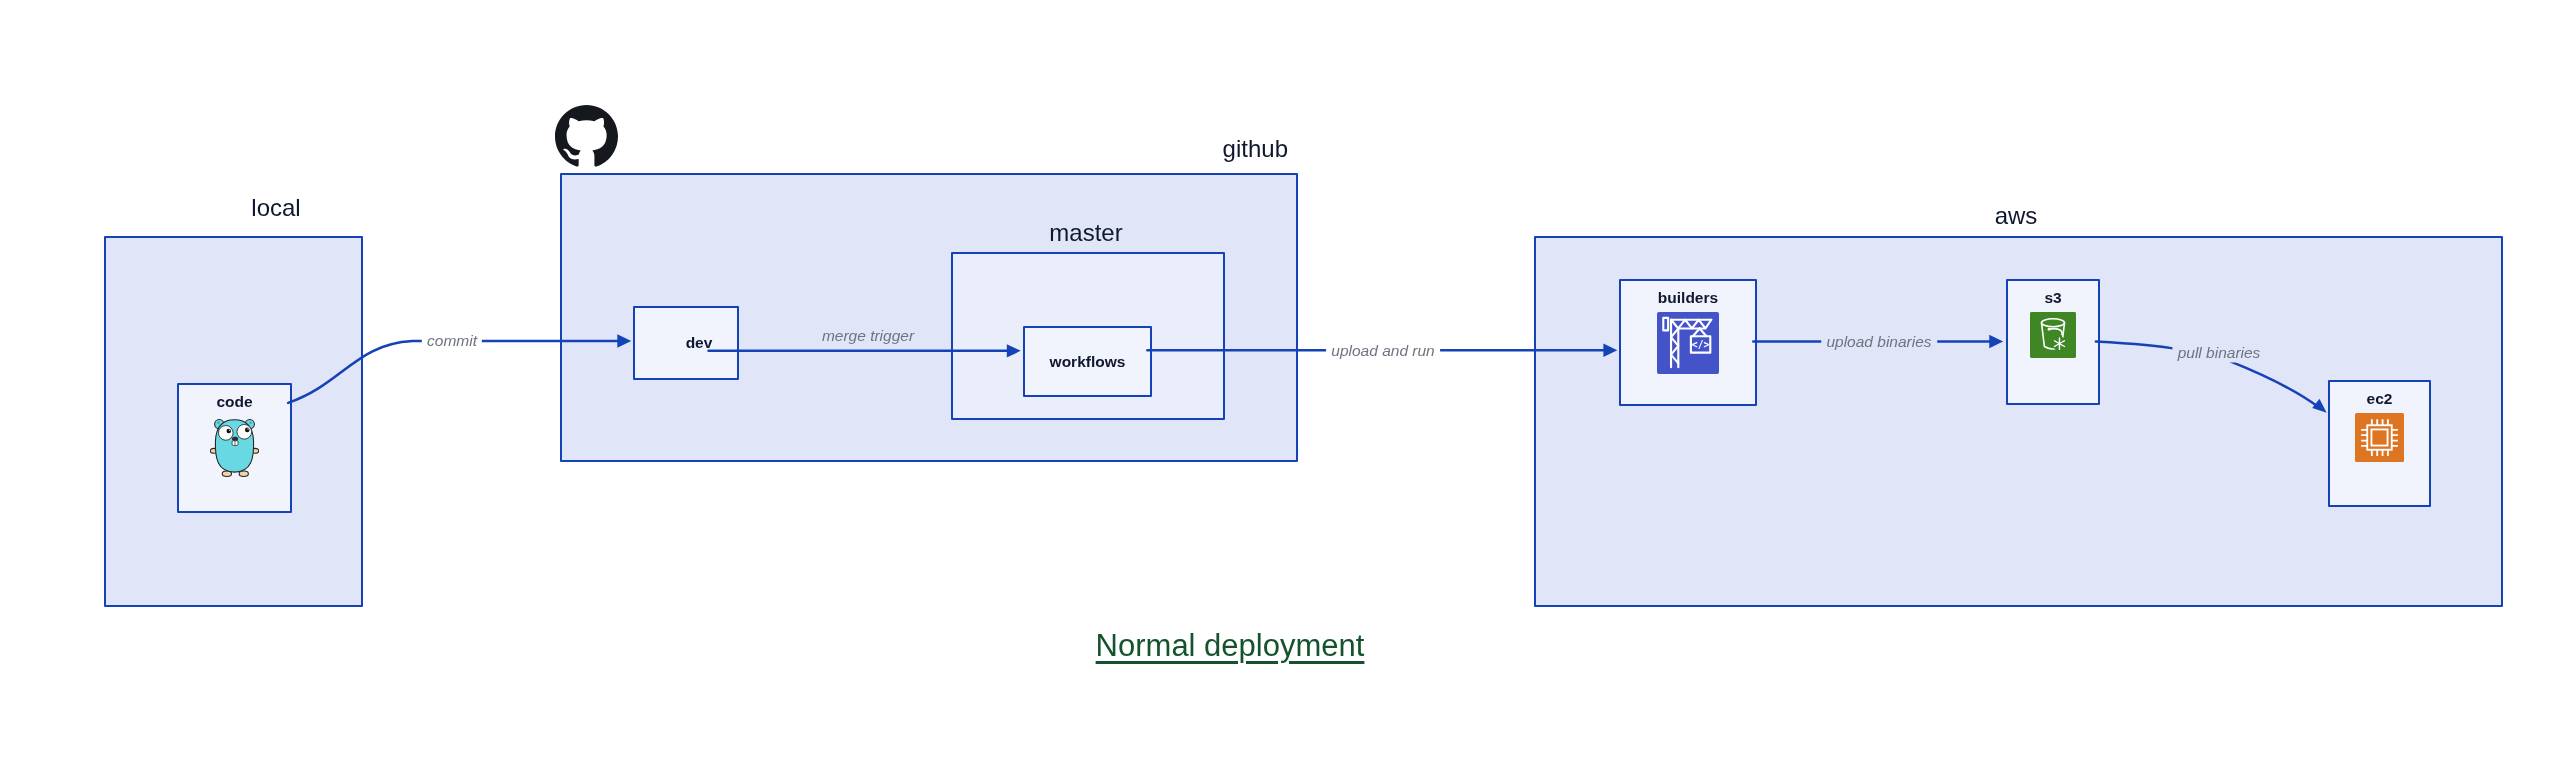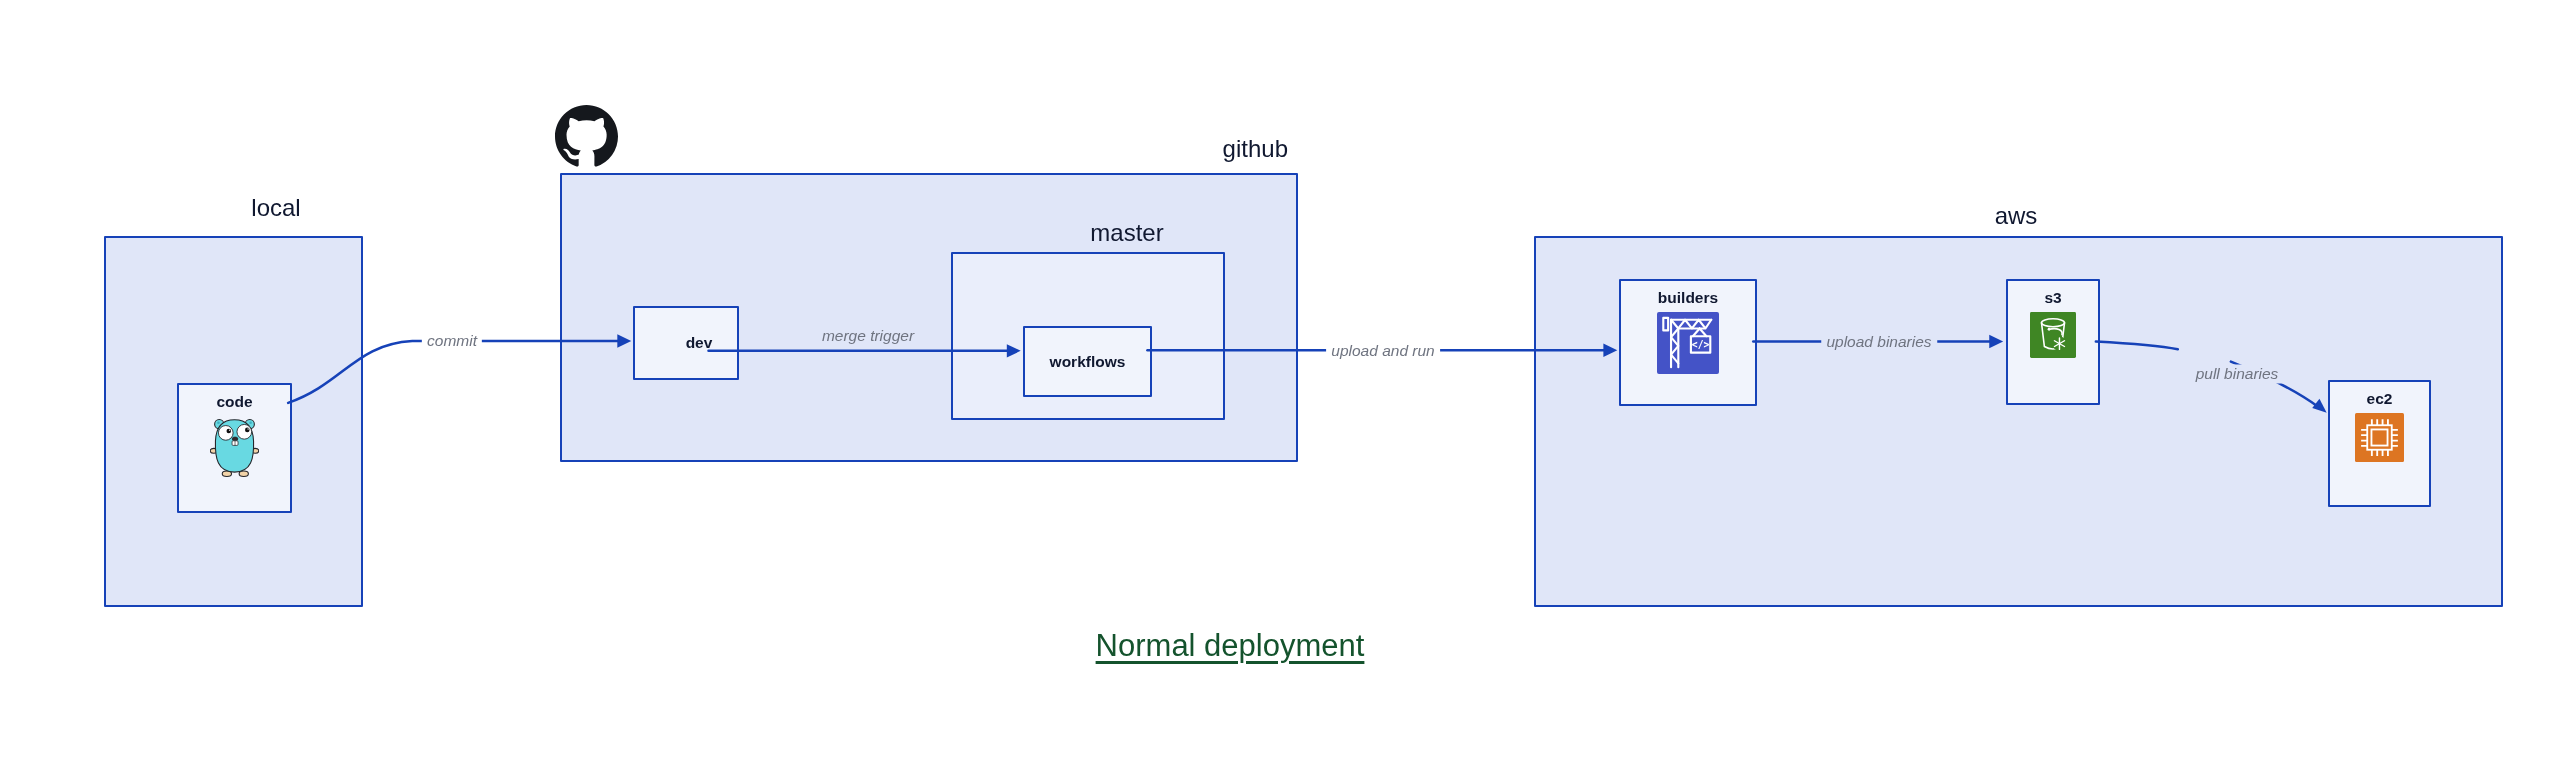--- a/index.html
+++ b/index.html
@@ -43,21 +43,21 @@
 
 <div id="canvas">
 
   <div class="group" style="left:104px;top:236px;width:255px;height:367px;"></div>
   <div class="group" style="left:560px;top:173px;width:734px;height:285px;"></div>
   <div class="group master" style="left:951px;top:252px;width:270px;height:164px;"></div>
   <div class="group" style="left:1534px;top:236px;width:965px;height:367px;"></div>
 
   <div class="group-label" style="left:231px;top:194px;margin-left:45px;">local</div>
   <div class="group-label right" style="left:1211px;top:135px;width:77px;">github</div>
-  <div class="group-label" style="left:1086px;top:219px;margin-left:41px;">master</div>
+  <div class="group-label" style="left:1086px;top:219px;">master</div>
   <div class="group-label" style="left:2016px;top:202px;">aws</div>
 
   <div id="octocat" style="left:555px;top:105px;">
     <svg width="63" height="63" viewBox="0 0 16 16">
       <path fill="#15181d" d="M8 0C3.58 0 0 3.58 0 8c0 3.54 2.29 6.53 5.47 7.59.4.07.55-.17.55-.38 0-.19-.01-.82-.01-1.49-2.01.37-2.53-.49-2.69-.94-.09-.23-.48-.94-.82-1.13-.28-.15-.68-.52-.01-.53.63-.01 1.08.58 1.23.82.72 1.21 1.87.87 2.33.66.07-.52.28-.87.51-1.07-1.78-.2-3.64-.89-3.64-3.95 0-.87.31-1.59.82-2.15-.08-.2-.36-1.02.08-2.12 0 0 .67-.21 2.2.82.64-.18 1.32-.27 2-.27s1.36.09 2 .27c1.53-1.04 2.2-.82 2.2-.82.44 1.1.16 1.92.08 2.12.51.56.82 1.27.82 2.15 0 3.07-1.87 3.75-3.65 3.95.29.25.54.73.54 1.48 0 1.07-.01 1.93-.01 2.2 0 .21.15.46.55.38A8.01 8.01 0 0 0 16 8c0-4.42-3.58-8-8-8z"></path>
     </svg>
   </div>
 
   <div class="node top-label" style="left:177px;top:383px;width:111px;height:126px;">
     <div class="node-label">code</div>
@@ -161,18 +161,18 @@
       <polygon points="3139,680 3112,667 3112,693"></polygon>
       <polygon points="3888,663 3861,650 3861,676"></polygon>
       <polygon points="4516,801 4488,792 4502,774"></polygon>
     </g>
   </svg>
 
   <div class="edge-label on-white" style="left:452px;top:341px;">commit</div>
   <div class="edge-label on-group" style="left:868px;top:336px;">merge trigger</div>
   <div class="edge-label on-white" style="left:1383px;top:351px;">upload and run</div>
   <div class="edge-label on-group" style="left:1879px;top:342px;">upload binaries</div>
-  <div class="edge-label on-group" style="left:2219px;top:374px;margin-left:18px;">pull binaries</div>
+  <div class="edge-label on-group" style="left:2219px;top:353px;">pull binaries</div>
 
   <div id="diagram-title" style="left:1230px;top:628px;">Normal deployment</div>
 
 </div>
 
 
 </body></html>

